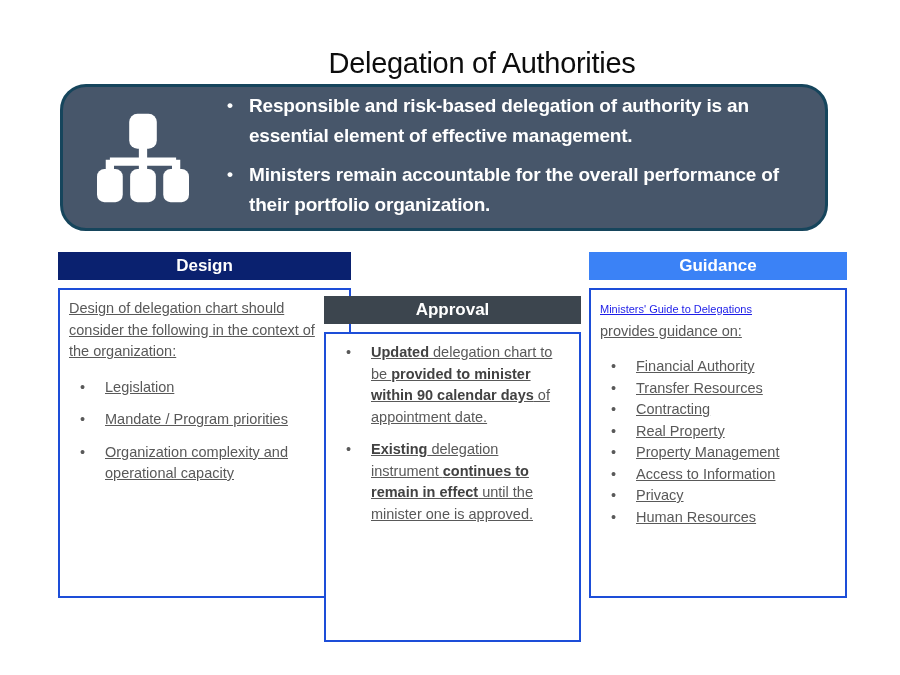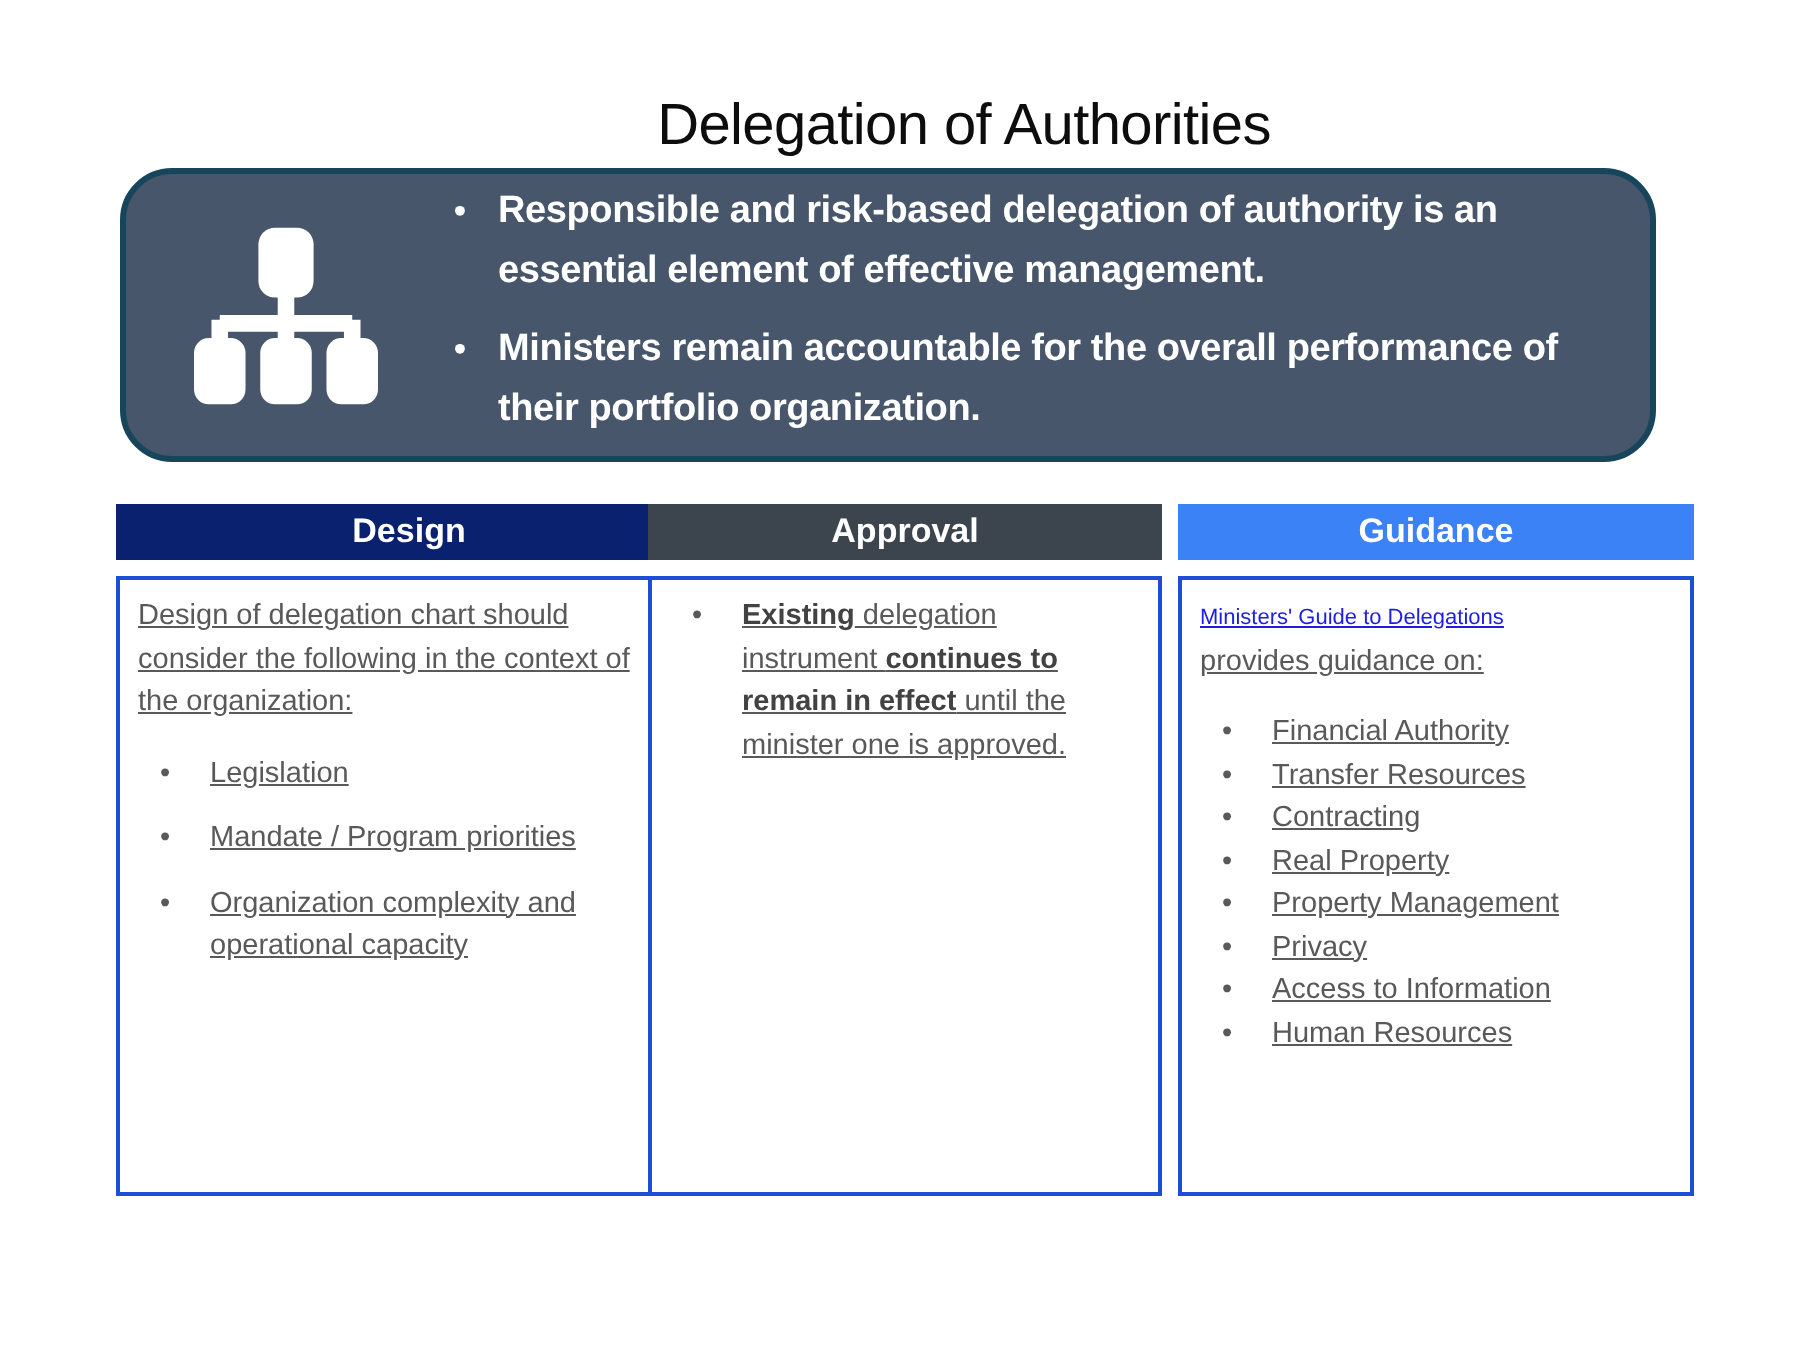--- a/index.html
+++ b/index.html
@@ -38,21 +38,21 @@
   }
   .col-body p{margin:0 0 14px 0;}
   ul.body-list{list-style:none;margin:0;padding:0;}
   ul.body-list li{position:relative;padding-left:36px;margin:0 0 11px 0;}
   ul.body-list li::before{content:"•";position:absolute;left:11px;top:0;}
   ul.body-list.tight li{margin:0;}
   .b{font-weight:bold;color:#424242;}
   .guide-link{color:#1D1DE8;text-decoration:underline;font-size:11px;cursor:pointer;}
   .guide-intro{margin:1px 0 1px 0;}
   #col-design{left:58px;width:293px;}
-  #col-approval{left:324px;width:257px;}
+  #col-approval{left:324px;width:257px;margin-top:44px;}
   #col-guidance{left:589px;width:258px;}
 </style>
 </head>
 <body>
 
 <div class="slide">
 
   <h1 class="title">Delegation of Authorities</h1>
 
   <div class="hero">
@@ -82,36 +82,37 @@
           <li>Mandate / Program priorities</li>
           <li>Organization complexity and operational capacity</li>
         </ul>
     </div>
   </section>
 
   <section class="col" id="col-approval">
     <div class="col-header" style="background-color: rgb(60, 69, 78);">Approval</div>
     <div class="col-body">
       <ul class="body-list">
+          <li><span class="b">Updated</span><span> delegation chart to be </span><span class="b">provided to minister within 90 calendar days</span><span> of appointment date.</span></li>
           <li><span class="b">Existing</span><span> delegation instrument </span><span class="b">continues to remain in effect</span><span> until the minister one is approved.</span></li>
         </ul>
     </div>
   </section>
 
   <section class="col" id="col-guidance">
     <div class="col-header" style="background-color: #3b82f6;">Guidance</div>
     <div class="col-body">
       <a class="guide-link">Ministers' Guide to Delegations</a>
       <p class="guide-intro">provides guidance on:</p>
       <ul class="body-list tight">
           <li>Financial Authority</li>
           <li>Transfer Resources</li>
           <li>Contracting</li>
           <li>Real Property</li>
           <li>Property Management</li>
+          <li>Access to Information</li>
           <li>Privacy</li>
-          <li>Access to Information</li>
           <li>Human Resources</li>
         </ul>
     </div>
   </section>
 
 </div>
 
 </body></html>

